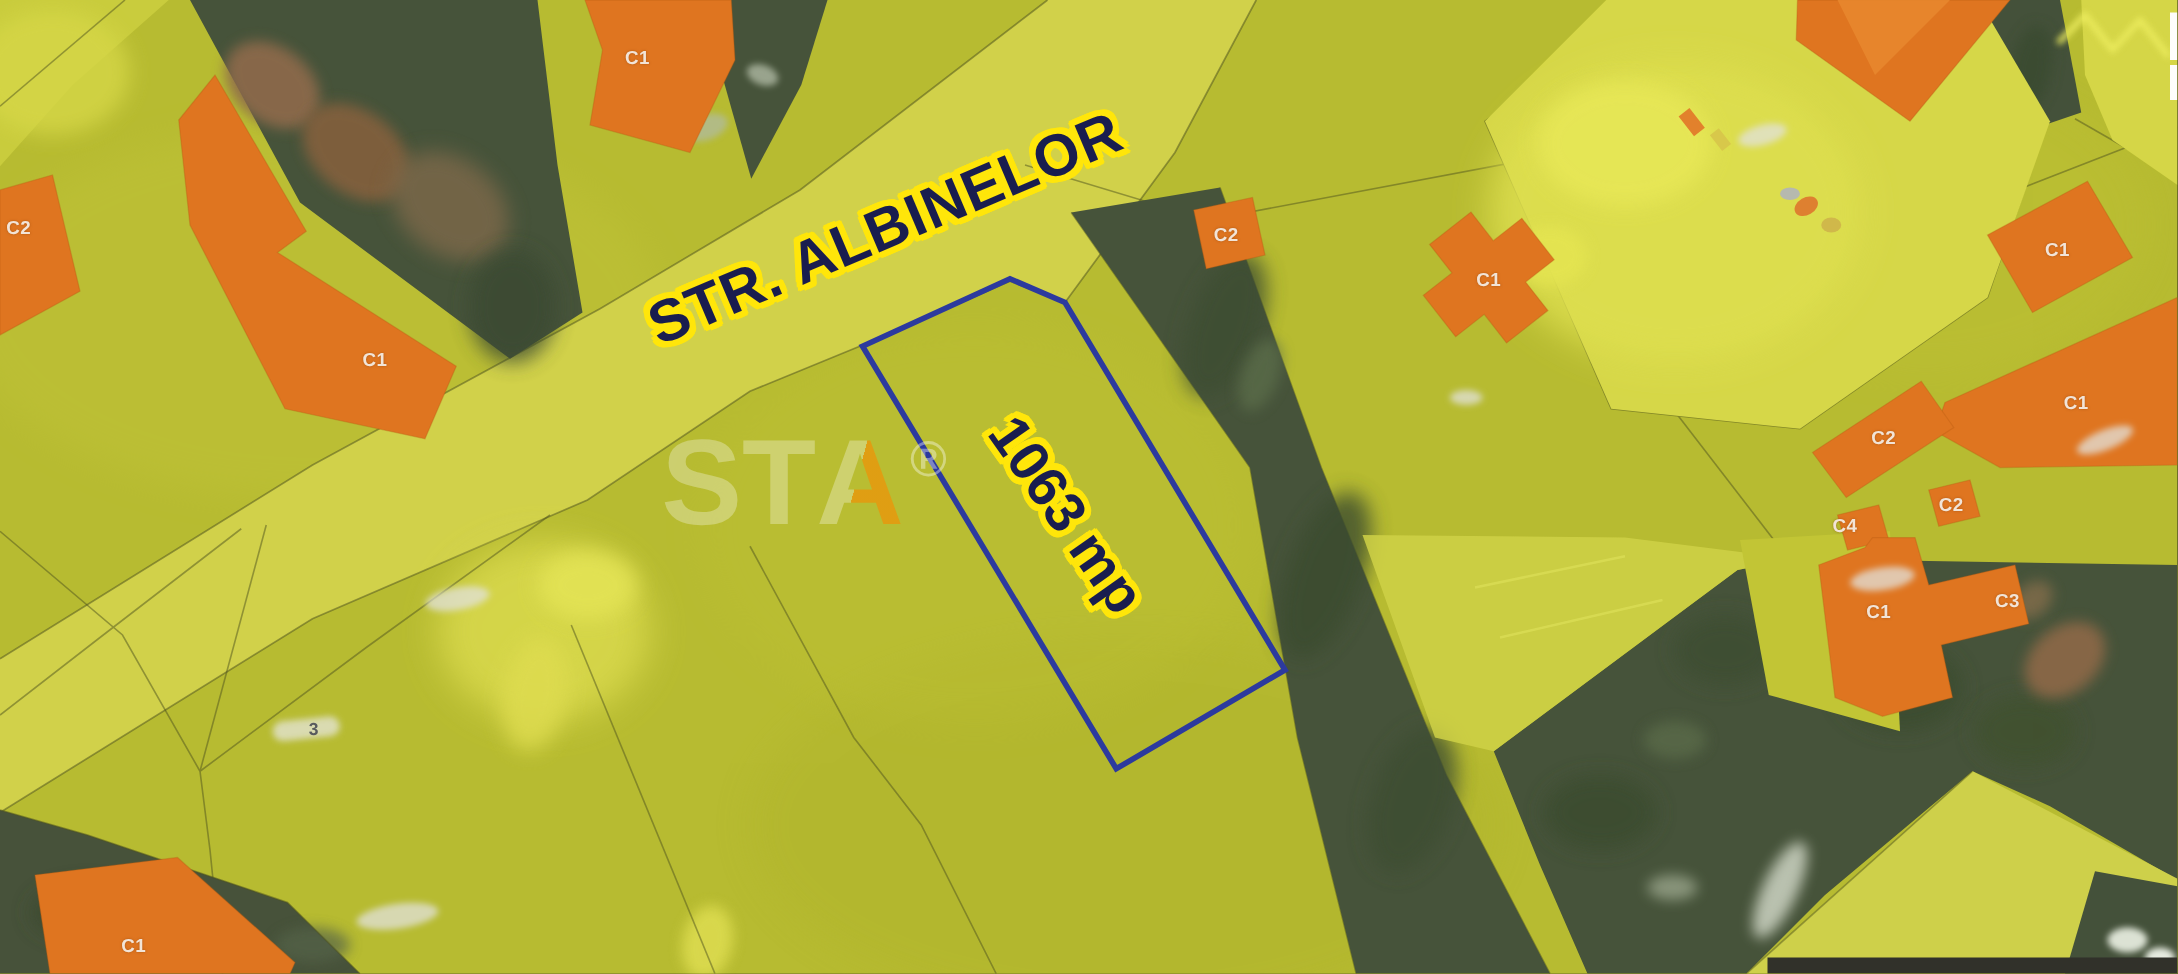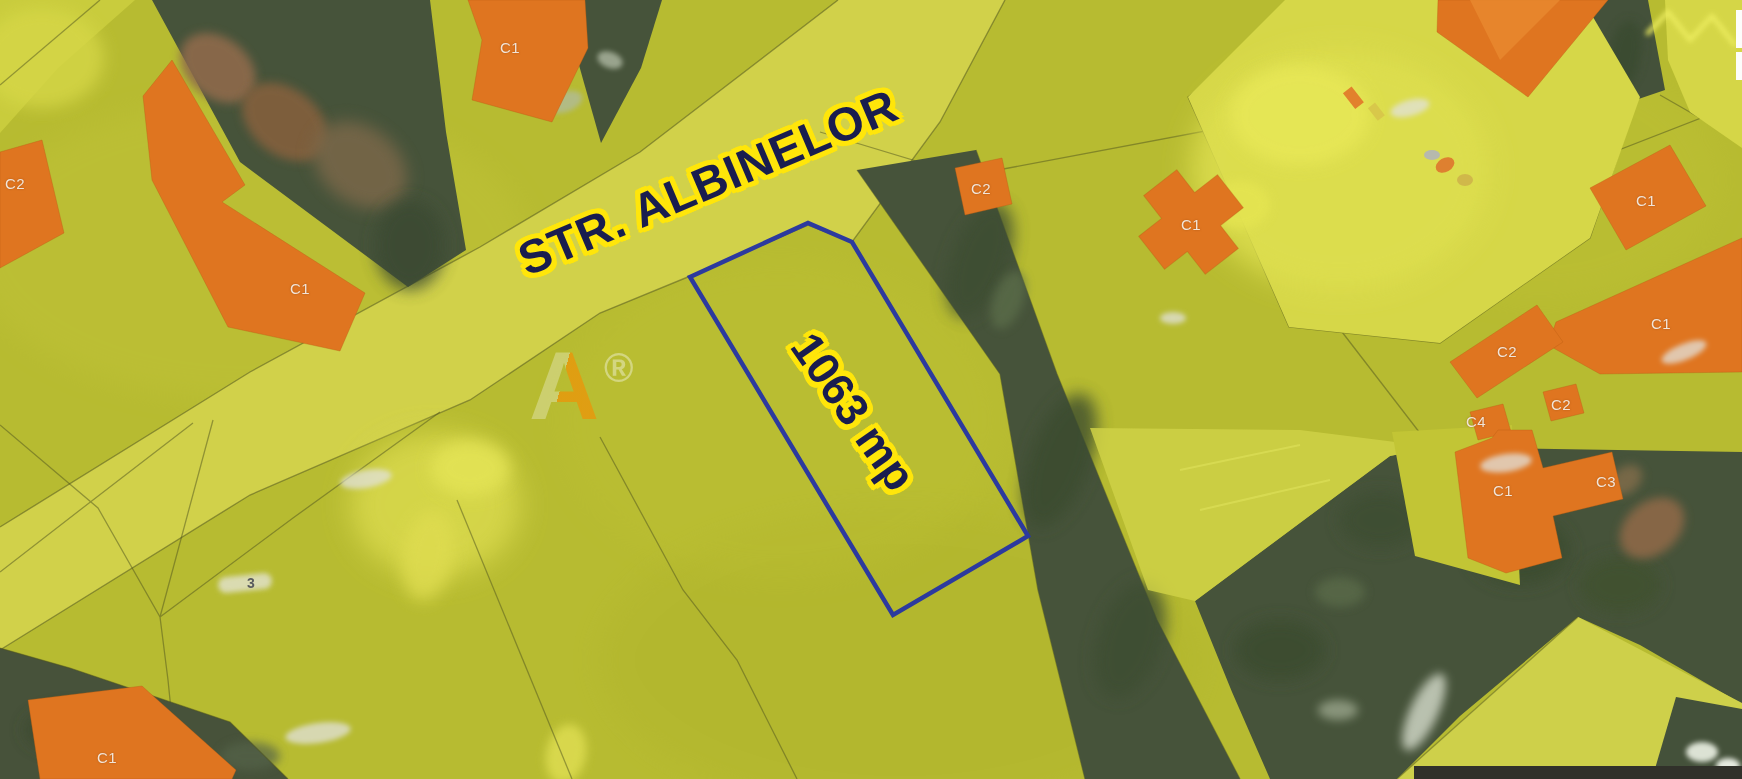--- a/index.html
+++ b/index.html
@@ -13,21 +13,21 @@
     text-shadow:
       -4px -4px 0 #ffe60a, 4px -4px 0 #ffe60a, -4px 4px 0 #ffe60a, 4px 4px 0 #ffe60a,
       -5px 0 0 #ffe60a, 5px 0 0 #ffe60a, 0 -5px 0 #ffe60a, 0 5px 0 #ffe60a,
       -3px -5px 0 #ffe60a, 3px 5px 0 #ffe60a, 5px -3px 0 #ffe60a, -5px 3px 0 #ffe60a;
   }
   .street-label{left:708px;top:182px;font-size:47px;letter-spacing:1px;
     transform:translate(-50%,-50%) rotate(-23deg);}
   .area-label{left:853px;top:412px;font-size:45px;
     transform:translate(-50%,-50%) rotate(55deg);}
   .c-label{
-    position:absolute;font-size:15px;font-weight:normal;color:#f2e4d7;
+    position:absolute;font-size:15px;font-weight:bold;color:#f2e4d7;
     letter-spacing:.5px;transform:translate(-50%,-50%);
     text-shadow:0 0 2px rgba(130,60,5,.55);white-space:nowrap;
   }
   .watermark{
     position:absolute;left:529px;top:337px;display:flex;align-items:flex-start;
     font-weight:bold;font-size:97px;line-height:97px;letter-spacing:0;
     color:rgba(255,255,255,.30);white-space:nowrap;user-select:none;
   }
   .watermark .wm-a{
     background:linear-gradient(105deg, rgba(255,255,255,.30) 47%, rgba(233,150,11,.80) 47%);
@@ -213,20 +213,21 @@
       <ellipse cx="1410" cy="108" rx="20" ry="8" filter="url(#b2)" transform="rotate(-15 1410 108)"></ellipse>
       <ellipse cx="1173" cy="318" rx="13" ry="6" filter="url(#b2)"></ellipse>
       <ellipse cx="1684" cy="352" rx="24" ry="8" filter="url(#b2)" transform="rotate(-22 1684 352)"></ellipse>
       <ellipse cx="1506" cy="463" rx="26" ry="9" filter="url(#b2)" transform="rotate(-8 1506 463)"></ellipse>
     </g>
 
     <polygon points="690,277 808,223 852,242 1028,536 893,615" fill="none" stroke="#2c3a9e" stroke-width="4.5" stroke-linejoin="miter"></polygon>
   </svg>
 
   <div class="watermark">
+    <span>ST</span>
       <span class="wm-a">A</span>
       <span class="wm-reg">®</span>
   </div>
 
   <div class="halo-label street-label">STR. ALBINELOR</div>
   <div class="halo-label area-label">1063 mp</div>
 
   <div class="blur-pill"></div>
   <span class="pill-digit">3</span>
 

